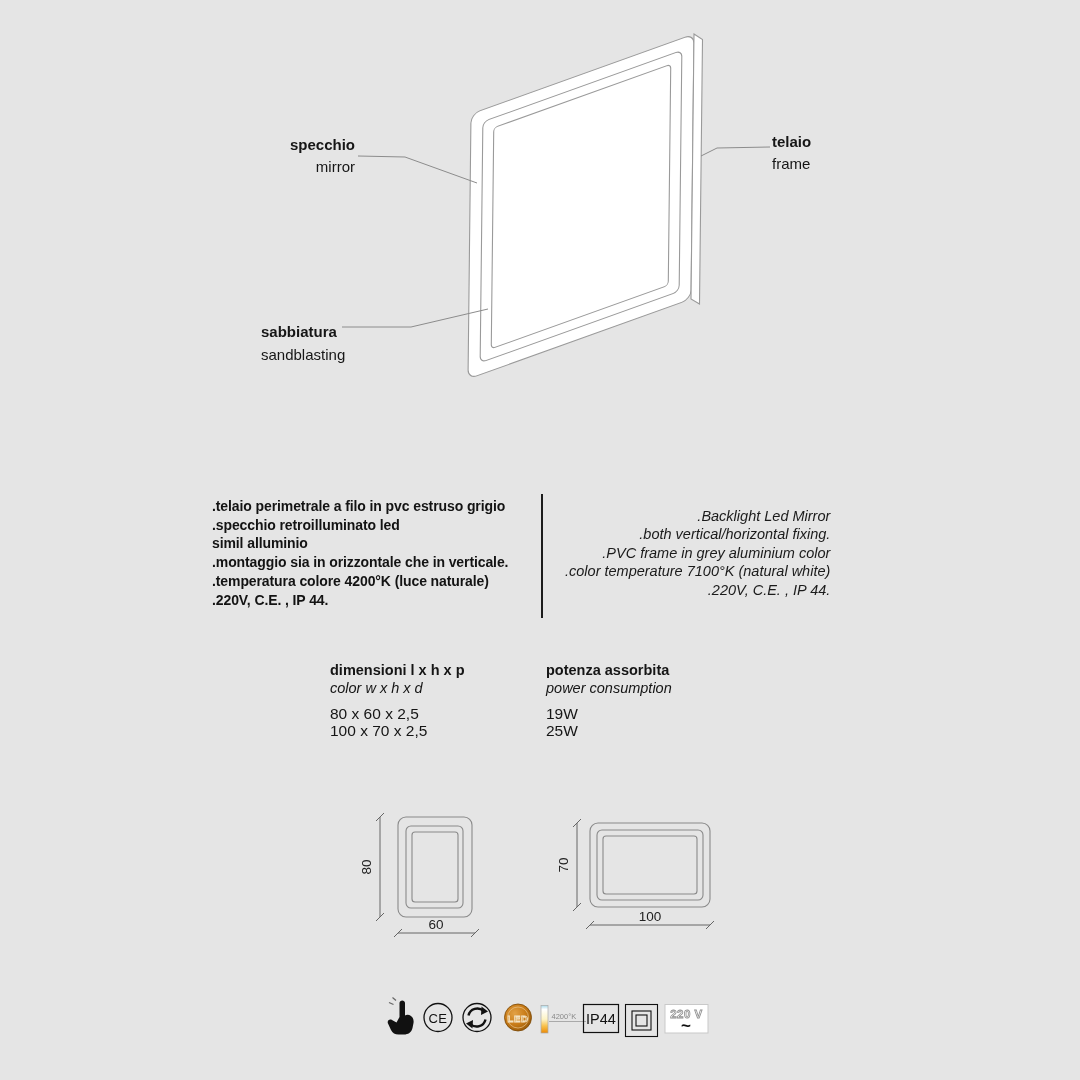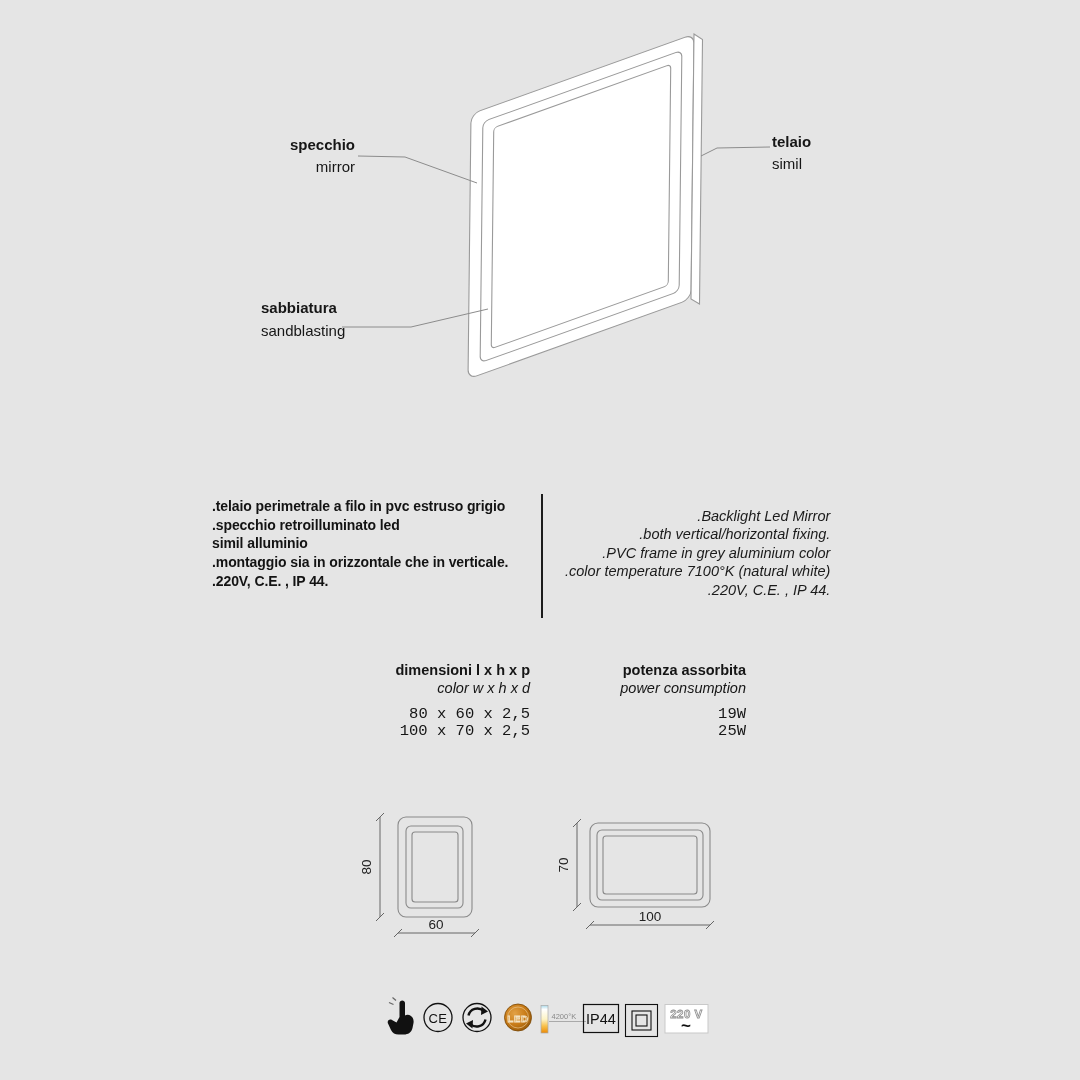--- a/index.html
+++ b/index.html
@@ -16,25 +16,25 @@
   .callout .b{font-weight:bold;}
   .callout.right-align{text-align:right;}
   .callout.wide{line-height:23px;}
 
   
   .specs-it{left:212px;top:497px;font-size:14px;font-weight:bold;line-height:18.7px;letter-spacing:-0.1px;white-space:nowrap;color:#131313;}
   .specs-en{left:565px;top:507px;font-size:14.5px;font-style:italic;line-height:18.4px;white-space:nowrap;color:#1b1b1b;text-align:right;}
   .spec-divider{left:541px;top:494px;width:1.5px;height:124px;background:#1c1c1c;}
 
   
-  .dimcol{top:661px;width:200px;text-align:right;color:#151515;}
+  .dimcol{top:661px;width:200px;text-align:left;color:#151515;}
   .dimcol .h-b{font-weight:bold;font-size:14.5px;line-height:18px;}
   .dimcol .h-i{font-style:italic;font-size:14.5px;line-height:18px;}
   .dimcol .vgap{height:9px;}
-  .dimcol .val{font-size:15.5px;line-height:16.5px;font-family:Liberation Mono, monospace;}
+  .dimcol .val{font-size:15.5px;line-height:16.5px;}
 </style>
 </head>
 <body>
 
 <div class="page">
 
   <svg class="abs" style="left:0;top:0" width="1080" height="460" viewBox="0 0 1080 460">
 
     <g fill="none" stroke="#9a9a9a" stroke-width="1.1">
       <g transform="matrix(1,-0.3587,-0.0113,1,471,114)">
@@ -52,32 +52,33 @@
       <path d="M 342,327 L 411,327 L 488,309"></path>
     </g>
   </svg>
 
   <div class="abs callout right-align" style="left:200px;top:134px;width:155px">
     <div class="b">specchio</div>
     <div>mirror</div>
   </div>
   <div class="abs callout" style="left:772px;top:131px">
     <div class="b">telaio</div>
-    <div>simil</div>
-  </div>
-  <div class="abs callout wide" style="left:261px;top:296px">
+    <div>frame</div>
+  </div>
+  <div class="abs callout wide" style="left:261px;top:320px">
     <div class="b">sabbiatura</div>
     <div>sandblasting</div>
   </div>
 
   <div class="abs specs-it">
     <div>.telaio perimetrale a filo in pvc estruso grigio</div>
     <div>.specchio retroilluminato led</div>
     <div>simil alluminio</div>
     <div>.montaggio sia in orizzontale che in verticale.</div>
+    <div>.temperatura colore 4200°K (luce naturale)</div>
     <div>.220V, C.E. , IP 44.</div>
   </div>
   <div class="abs spec-divider"></div>
   <div class="abs specs-en">
     <div>.Backlight Led Mirror</div>
     <div>.both vertical/horizontal fixing.</div>
     <div>.PVC frame in grey aluminium color</div>
     <div>.color temperature 7100°K (natural white)</div>
     <div>.220V, C.E. , IP 44.</div>
   </div>

